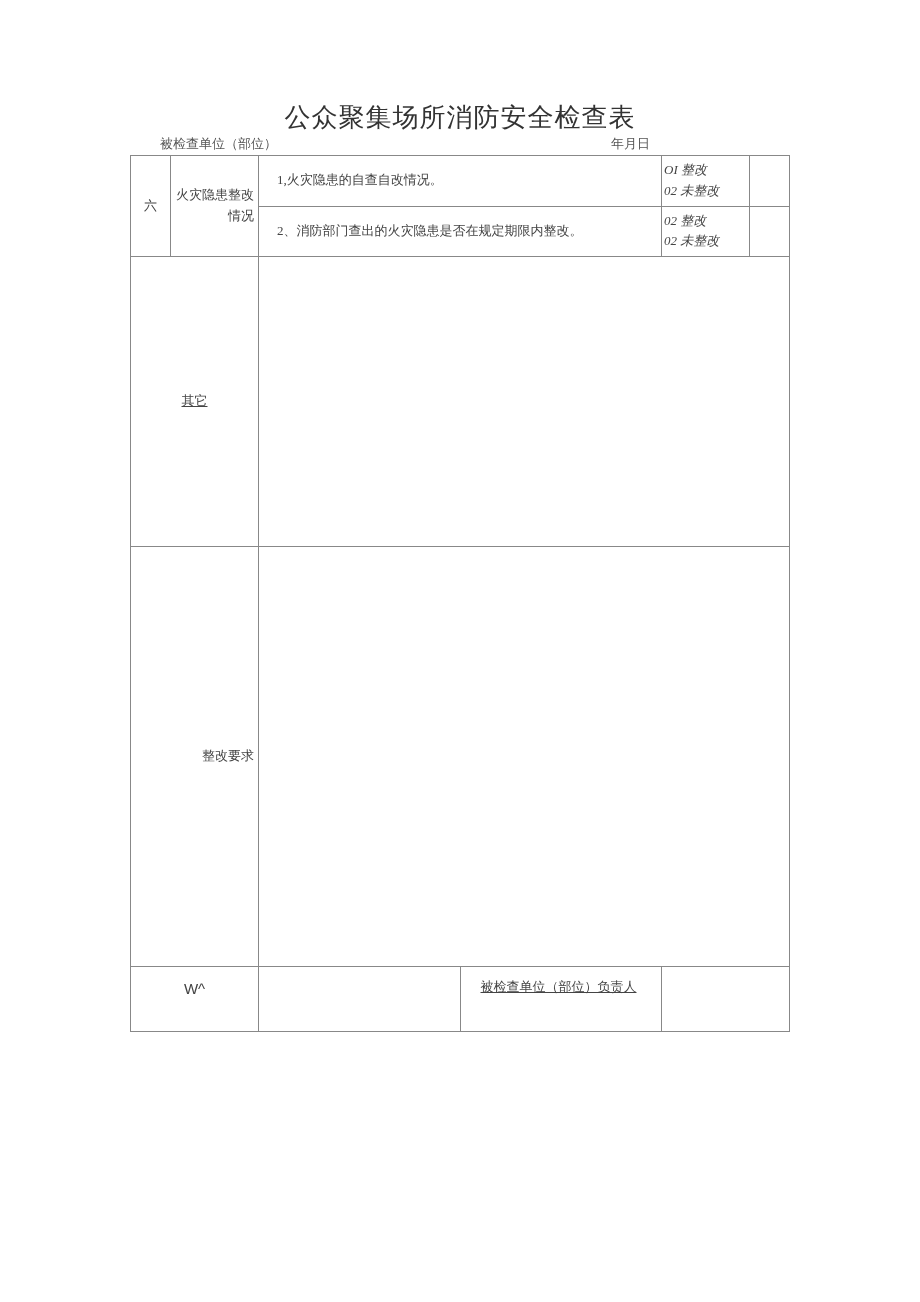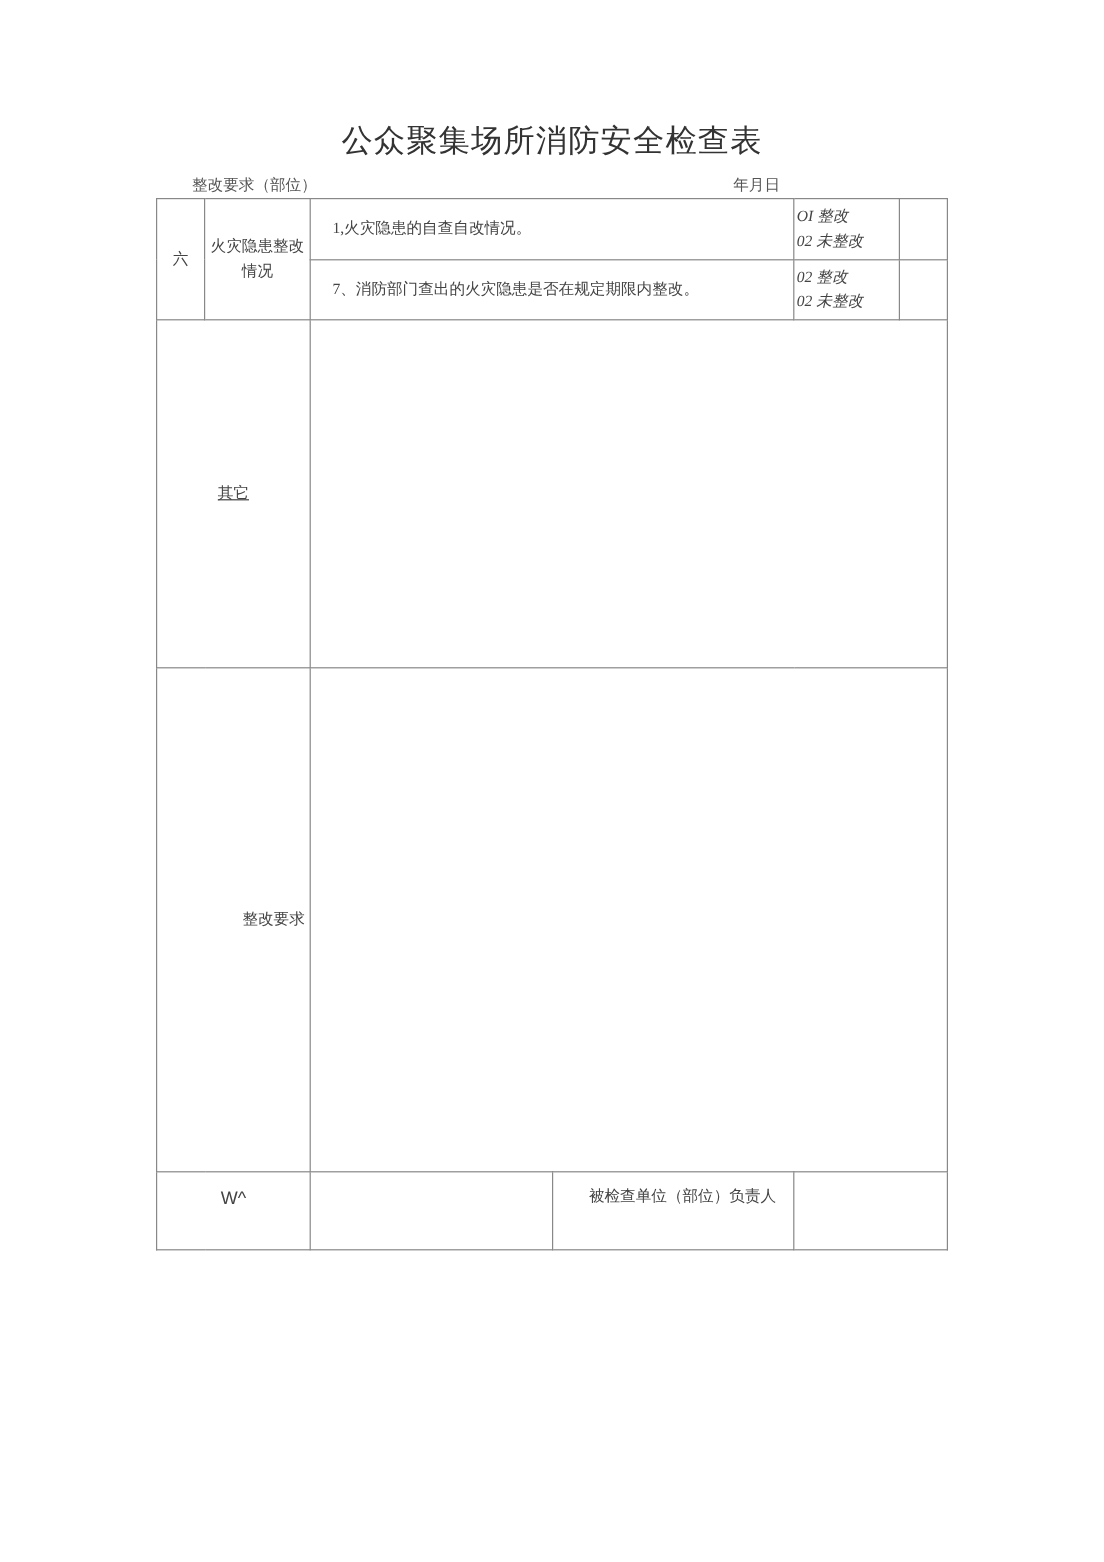--- a/index.html
+++ b/index.html
@@ -8,21 +8,20 @@
       height: 1302px;
       background: #ffffff;
       font-family: "SimSun", "宋体", serif;
       color: #333;
       padding: 100px 130px 0 130px;
     }
     .title {
       text-align: center;
       font-size: 26px;
       font-weight: normal;
-      margin-bottom: 10px;
       letter-spacing: 1px;
     }
     .meta-row {
       display: flex;
       font-size: 13px;
       color: #555;
       padding: 0 10px 2px 30px;
     }
     .meta-left { flex: 0 0 40%; }
     .meta-date { margin-left: auto; padding-right: 130px; }
@@ -33,54 +32,54 @@
       font-size: 13px;
       color: #444;
     }
     td {
       border: 1px solid #888;
       padding: 4px 4px;
       vertical-align: middle;
       line-height: 1.6;
     }
     .col-num { width: 40px; text-align: center; }
-    .col-cat { width: 88px; text-align: center; }
+    .col-cat { width: 88px; text-align: right; }
     .col-item { width: auto; text-align: left; padding-left: 18px; }
     .col-status { width: 88px; text-align: left; padding-left: 2px; font-style: italic; }
     .col-note { width: 40px; }
     .tall-other { height: 290px; }
     .tall-require { height: 420px; }
     .sig-row td { height: 65px; vertical-align: top; padding-top: 10px; }
     .sig-label-left { text-align: center; font-family: Arial, sans-serif; font-size: 15px; vertical-align: middle; padding-top: 0; }
-    .sig-label-right { width: 140px; text-align: center; padding-left: 20px; }
+    .sig-label-right { width: 140px; text-align: left; padding-left: 20px; text-decoration: underline; }
   </style>
 </head>
 <body>
 
 <h1 class="title">公众聚集场所消防安全检查表</h1>
 
 <div class="meta-row">
-  <span class="meta-left">整改要求（部位）</span>
+  <span class="meta-left">被检查单位（部位）</span>
   <span class="meta-date">年月日</span>
 </div>
 
 <table>
   <tbody>
       <tr>
     <td class="col-num" rowspan="2">六</td>
     <td class="col-cat" rowspan="2">火灾隐患整改情况</td>
     <td class="col-item" colspan="2">1,火灾隐患的自查自改情况。</td>
     <td class="col-status">
       <div>OI 整改</div>
       <div>02 未整改</div>
     </td>
     <td class="col-note"></td>
   </tr>
   <tr>
-    <td class="col-item" colspan="2">7、消防部门查出的火灾隐患是否在规定期限内整改。</td>
+    <td class="col-item" colspan="2">2、消防部门查出的火灾隐患是否在规定期限内整改。</td>
     <td class="col-status">
       <div>02 整改</div>
       <div>02 未整改</div>
     </td>
     <td class="col-note"></td>
   </tr>
   <tr>
     <td colspan="2" class="tall-other" style="text-align:center;text-decoration:underline;">其它</td>
     <td colspan="4"></td>
   </tr>

